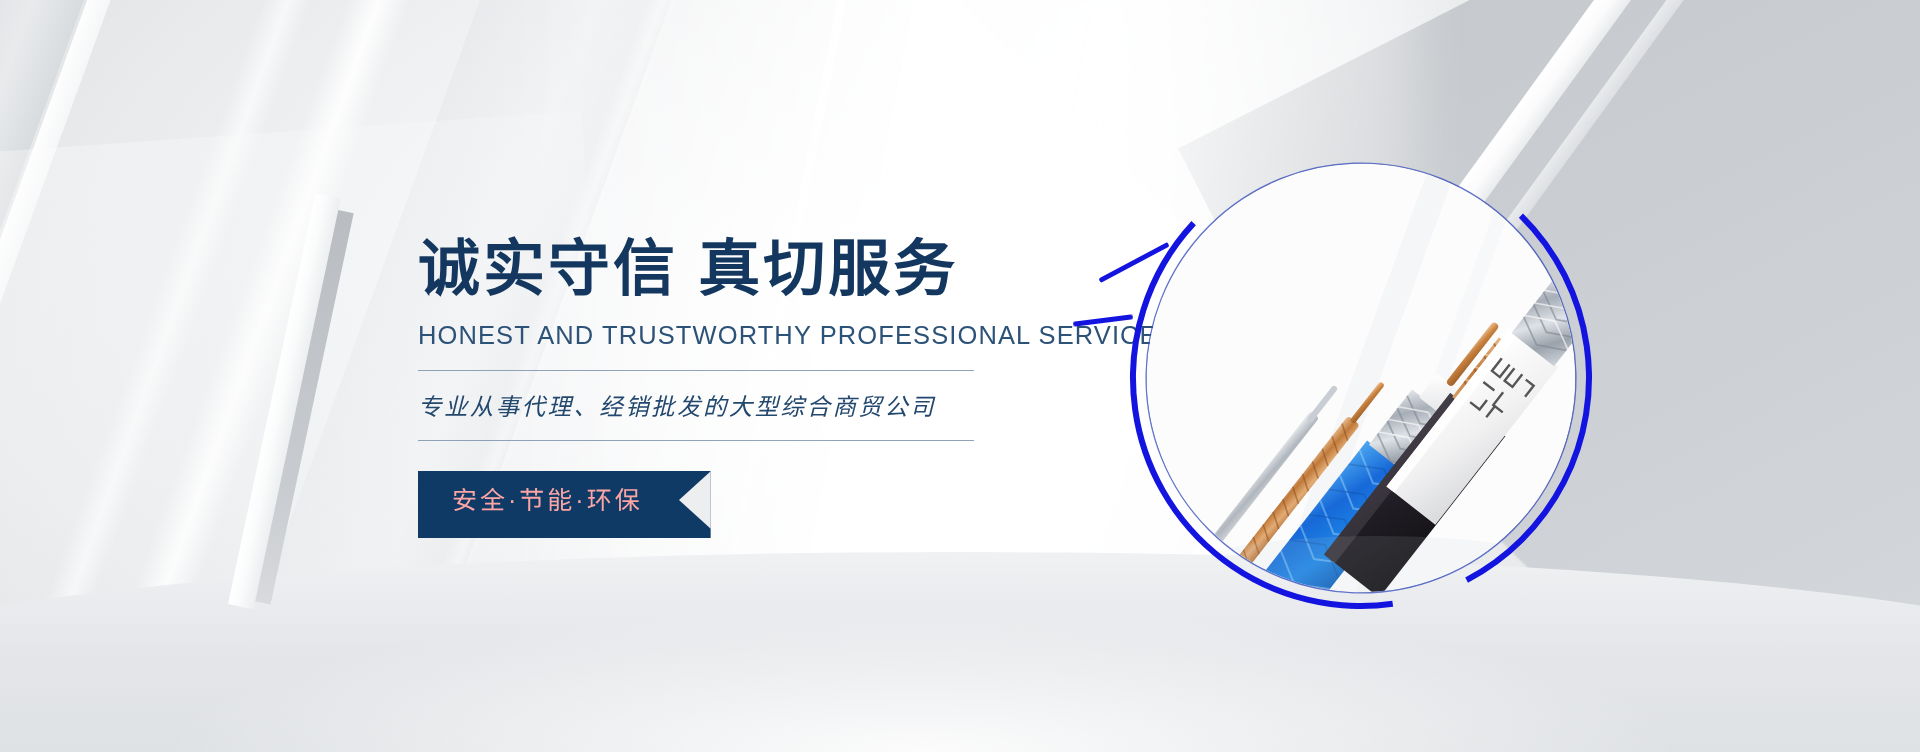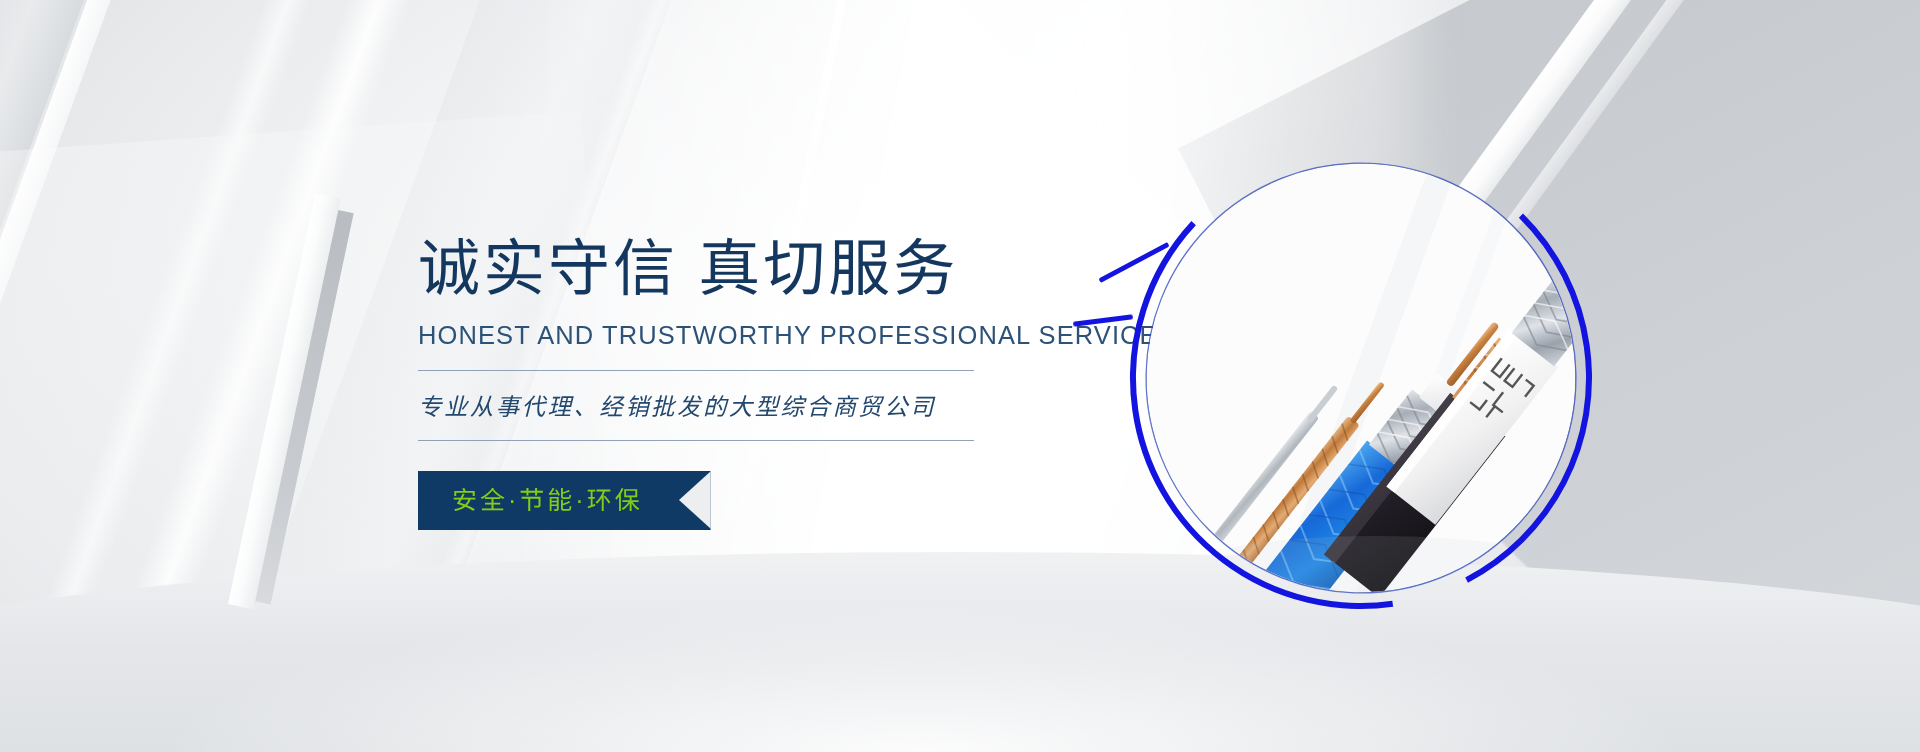--- a/index.html
+++ b/index.html
@@ -194,21 +194,21 @@
     position: absolute;
     left: 418px;
     top: 238px;
     width: 620px;
   }
 
   .headline {
     color: #14375f;
     font-size: 62px;
     line-height: 1;
-    font-weight: 400;
+    font-weight: 700;
     letter-spacing: 3px;
     margin: 0;
     white-space: nowrap;
     font-family: "Liberation Sans", "DejaVu Sans", sans-serif;
   }
 
   .subhead-en {
     color: #2d5278;
     font-size: 25.5px;
     letter-spacing: 1.1px;
@@ -243,24 +243,24 @@
     opacity: .85;
   }
 
   .badge-wrap {
     margin-top: 30px;
   }
   .badge {
     display: inline-block;
     position: relative;
     background: #103a66;
-    color: #84cc16;
+    color: #fca5a5;
     font-size: 25px;
     letter-spacing: 3px;
-    padding: 14px 68px 14px 34px;
+    padding: 14px 68px 22px 34px;
     line-height: 1.25;
     clip-path: polygon(0 0, 100% 0, 100% 100%, 0 100%, 0 100%);
   }
   .badge::after {
     content: "";
     position: absolute;
     right: -1px;
     top: 0;
     bottom: 0;
     width: 40px;

